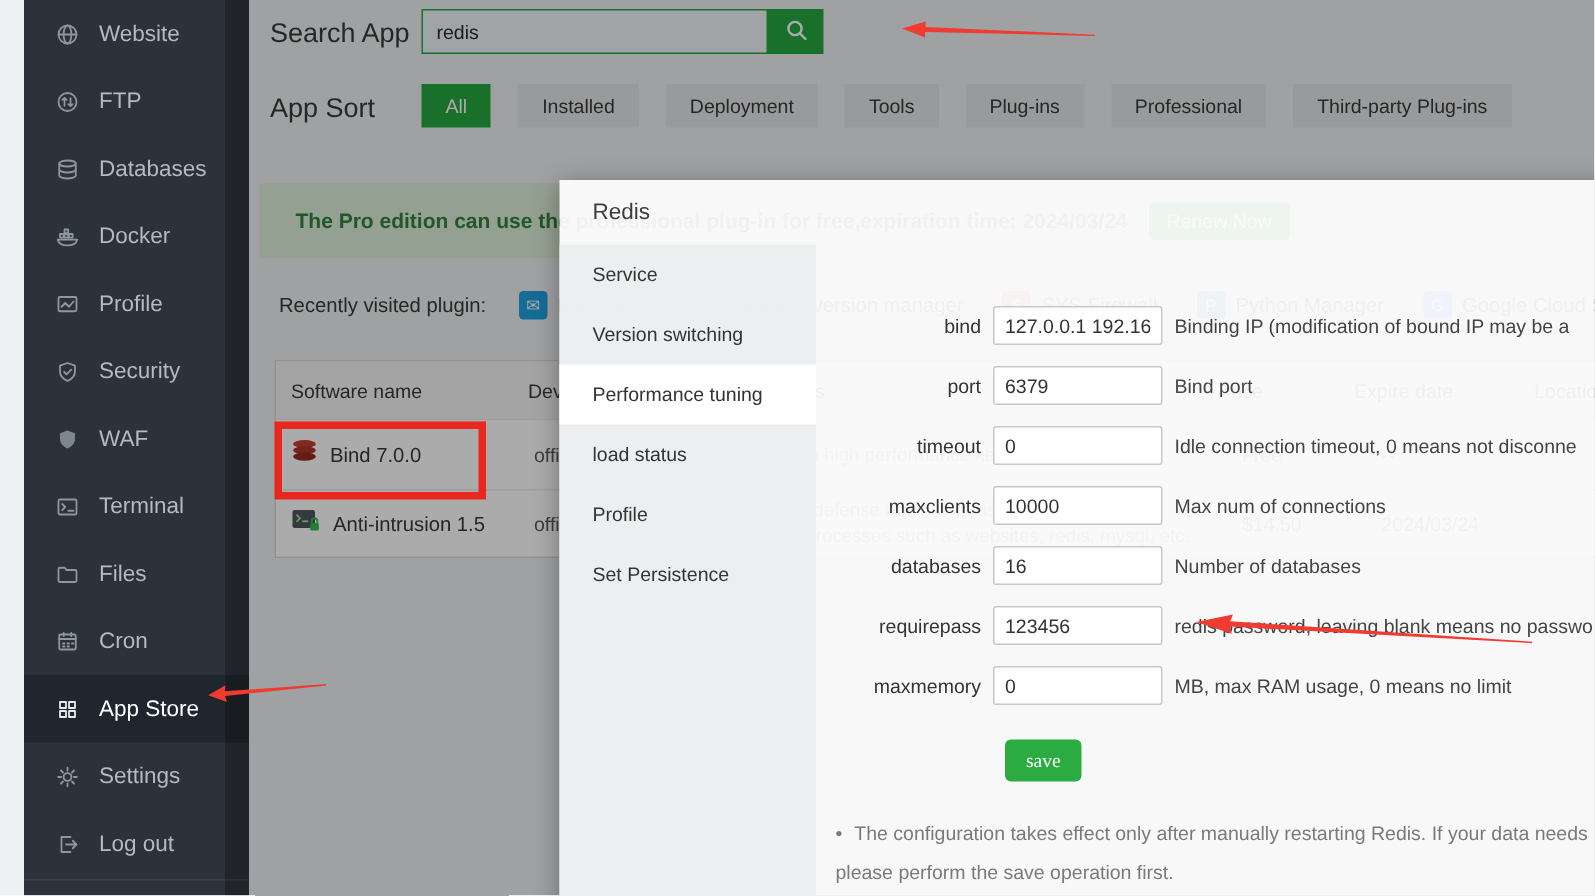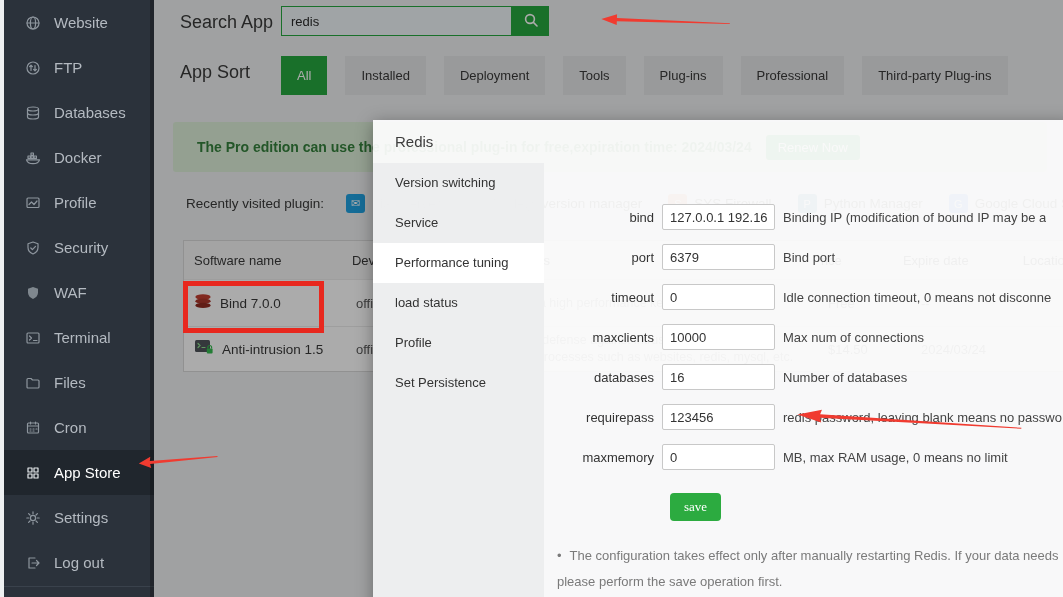--- a/index.html
+++ b/index.html
@@ -1,38 +1,38 @@
 <!DOCTYPE html>
 <html><head>
 <meta charset="utf-8">
 <style>
   * { margin:0; padding:0; box-sizing:border-box; }
   html,body { width:1063px; height:597px; overflow:hidden; }
   body { font-family:"Liberation Sans", sans-serif; }
   .app { position:relative; width:1063px; height:597px; background:#eef0f1; overflow:hidden; }
 
   
-  .sidebar { position:absolute; left:4px; top:0; width:150px; height:597px; background:#2b323b; z-index:5; }
+  .sidebar { position:absolute; left:16px; top:0; width:150px; height:597px; background:#2b323b; z-index:5; }
   .side-item { display:flex; align-items:center; height:45px; padding-left:21px; gap:13px;
                color:#b4bac1; font-size:15px; cursor:pointer; }
   .side-item .s-icon { display:flex; color:#8e969e; }
   .side-item.active { background:#20262d; color:#ffffff; }
   .side-item.active .s-icon { color:#e8ebee; }
   .s-icon svg { width:16px; height:16px; stroke:currentColor; fill:none; stroke-width:1.2; stroke-linecap:round; stroke-linejoin:round; }
   .side-divider { position:absolute; left:0; top:586px; width:150px; height:1px; background:#3a424c; }
 
   
   .content { position:absolute; left:150px; top:0; width:913px; height:597px; background:#eef0f1; }
   .lbl { position:absolute; font-size:18px; color:#333; }
   .search-group { position:absolute; left:131px; top:6px; display:flex; }
   .search-input { width:231px; height:30px; border:1px solid #20a53a; background:#eef4f8; padding:0 9px;
                   font-size:13px; color:#222; font-family:"Liberation Sans",sans-serif; outline:none; }
   .search-btn { width:37px; height:30px; background:#20a53a; border:none; display:flex; align-items:center; justify-content:center; cursor:pointer; }
   .filters { position:absolute; left:131px; top:56px; display:flex; gap:18px; }
-  .filter-btn { height:39px; padding:0 16px; border:none; background:#e4e5e6; color:#333;
+  .filter-btn { height:29px; padding:0 16px; border:none; background:#e4e5e6; color:#333;
                 font-size:13px; font-family:"Liberation Sans",sans-serif; cursor:pointer; }
   .filter-btn.active { background:#20a53a; color:#fff; }
 
   .banner { position:absolute; left:23px; top:122px; width:874px; height:50px; background:#dcefd7;
             border-radius:3px; display:flex; align-items:center; padding-left:24px; }
   .banner-text { font-size:14px; font-weight:bold; color:#2e7d36; }
   .banner-btn { margin-left:14px; background:#20a53a; color:#fff; border:none; border-radius:3px;
                 padding:5px 12px; font-size:13px; font-family:"Liberation Sans",sans-serif; cursor:pointer; }
 
   .recent { position:absolute; left:36px; top:194px; display:flex; align-items:center; }
@@ -304,22 +304,22 @@
       </div>
     </div>
   </div>
 
   <div class="overlay"></div>
 
   <div class="modal">
     <div class="modal-title">Redis</div>
     <div class="modal-body">
       <div class="modal-menu">
+        <div class="m-item">Service</div>
         <div class="m-item">Version switching</div>
-        <div class="m-item">Service</div>
         <div class="m-item active">Performance tuning</div>
         <div class="m-item">load status</div>
         <div class="m-item">Profile</div>
         <div class="m-item">Set Persistence</div>
       </div>
       <div class="modal-form">
         <div class="f-row">
           <span class="f-label">bind</span>
           <input class="f-input" type="text" value="127.0.0.1 192.168.24" style="">
           <span class="f-desc">Binding IP (modification of bound IP may be a</span>

